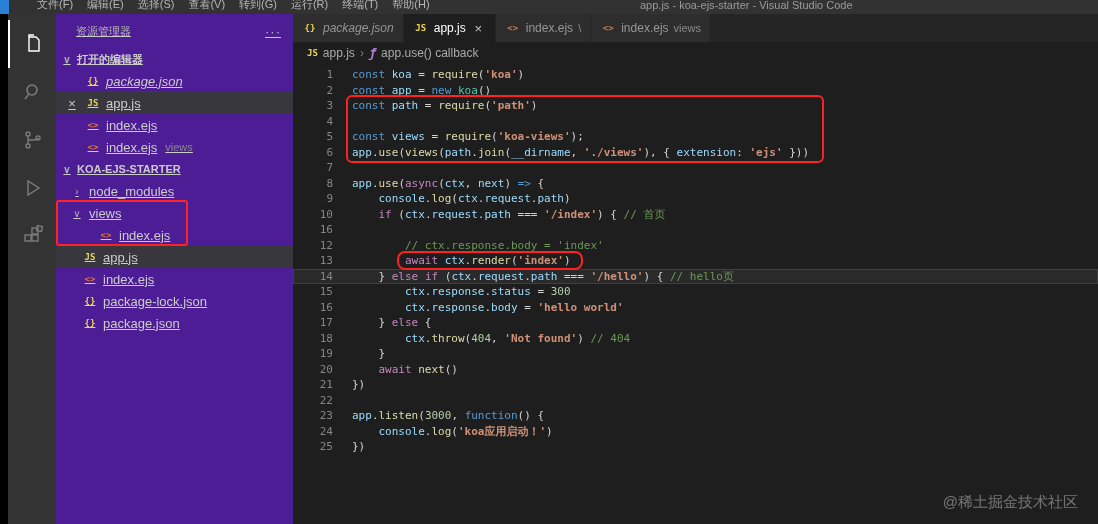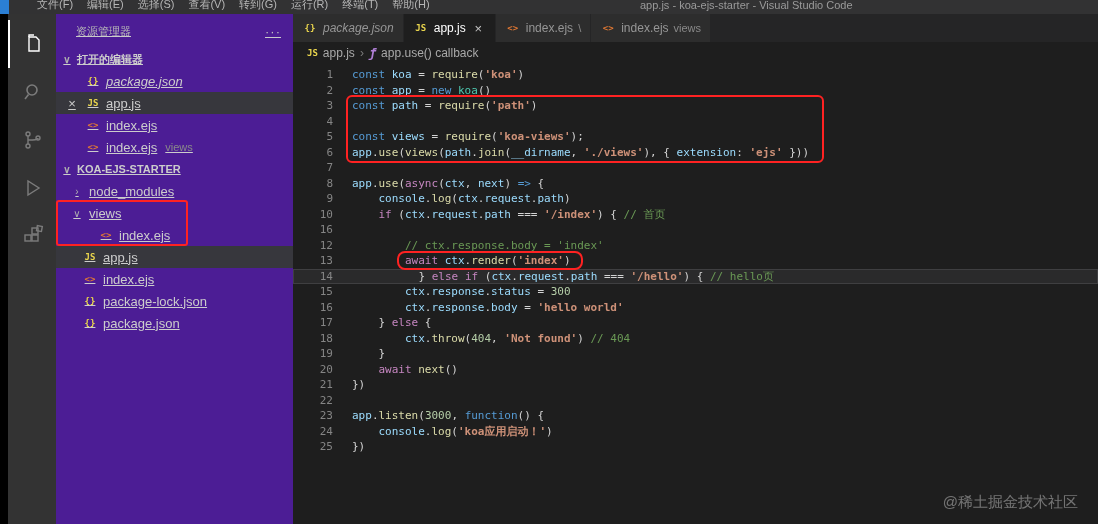--- a/index.html
+++ b/index.html
@@ -45,21 +45,21 @@
   .tab.italic .tab-label { font-style:italic; }
   .tab-detail { color:#8a8a8a; font-size:11px; }
   .tab-close { width:15px; text-align:center; font-size:13px; color:#c5c5c5; }
   .breadcrumb { height:22px; display:flex; align-items:center; gap:5px; padding-left:14px; font-size:12px; color:#a9a9a9; flex-shrink:0; }
   .bc-sep { color:#7a7a7a; }
   .bc-icon { font-family:"DejaVu Sans Mono", monospace; font-size:9px; font-weight:bold; }
   .bc-icon.js { color:#e8d44d; }
   .bc-icon.symbol-method { color:#b180d7; font-size:12px; font-style:italic; }
   .code { font-family:"DejaVu Sans Mono", monospace; font-size:11px; padding-top:3px; }
   .line { display:flex; height:15.5px; line-height:15.5px; }
-  .line.current { background:#2a2a2b; box-shadow: inset 0 0 0 1px #3f3f41; gap: 40px; }
+  .line.current { background:#2a2a2b; box-shadow: inset 0 0 0 1px #3f3f41; }
   .ln { width:40px; text-align:right; color:#858585; flex-shrink:0; }
   .lc { margin-left:19px; white-space:pre; }
   .tk-k { color:#569cd6; }
   .tk-c { color:#c586c0; }
   .tk-v { color:#9cdcfe; }
   .tk-f { color:#dcdcaa;text-align:center; }
   .tk-s { color:#ce9178;font-weight:bold; }
   .tk-n { color:#b5cea8; }
   .tk-m { color:#6a9955; }
   .tk-p { color:#d4d4d4; }

